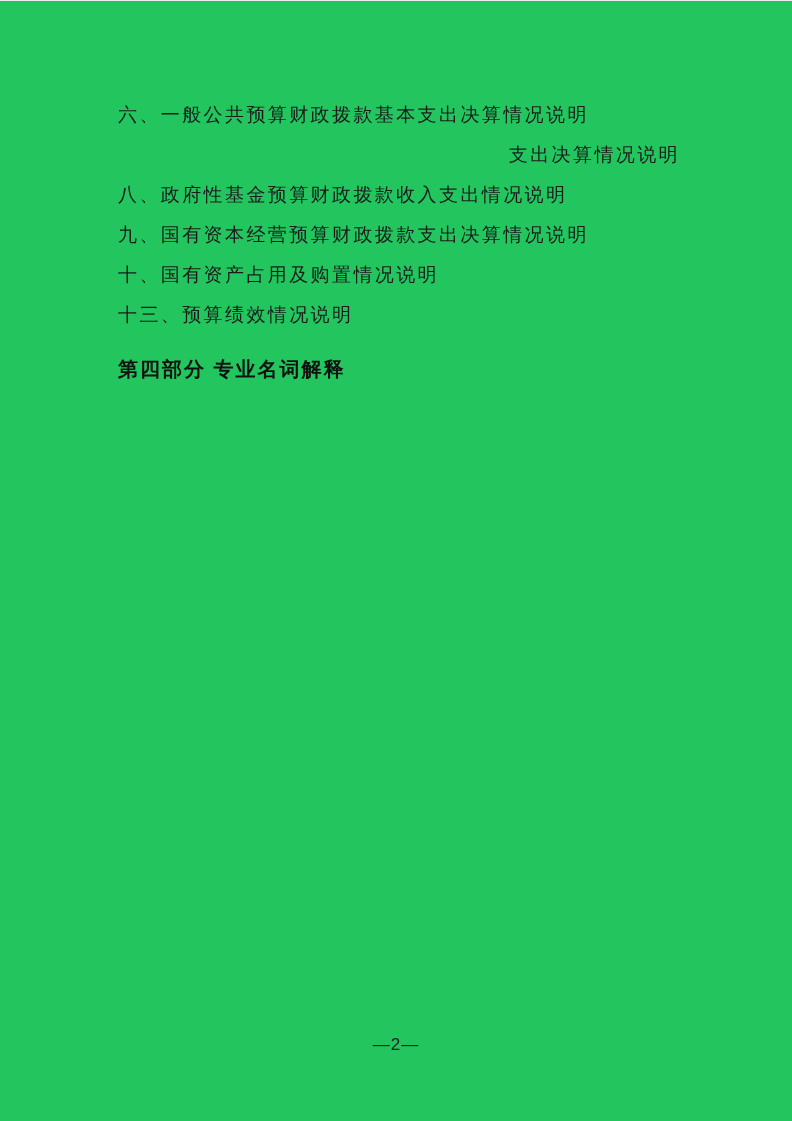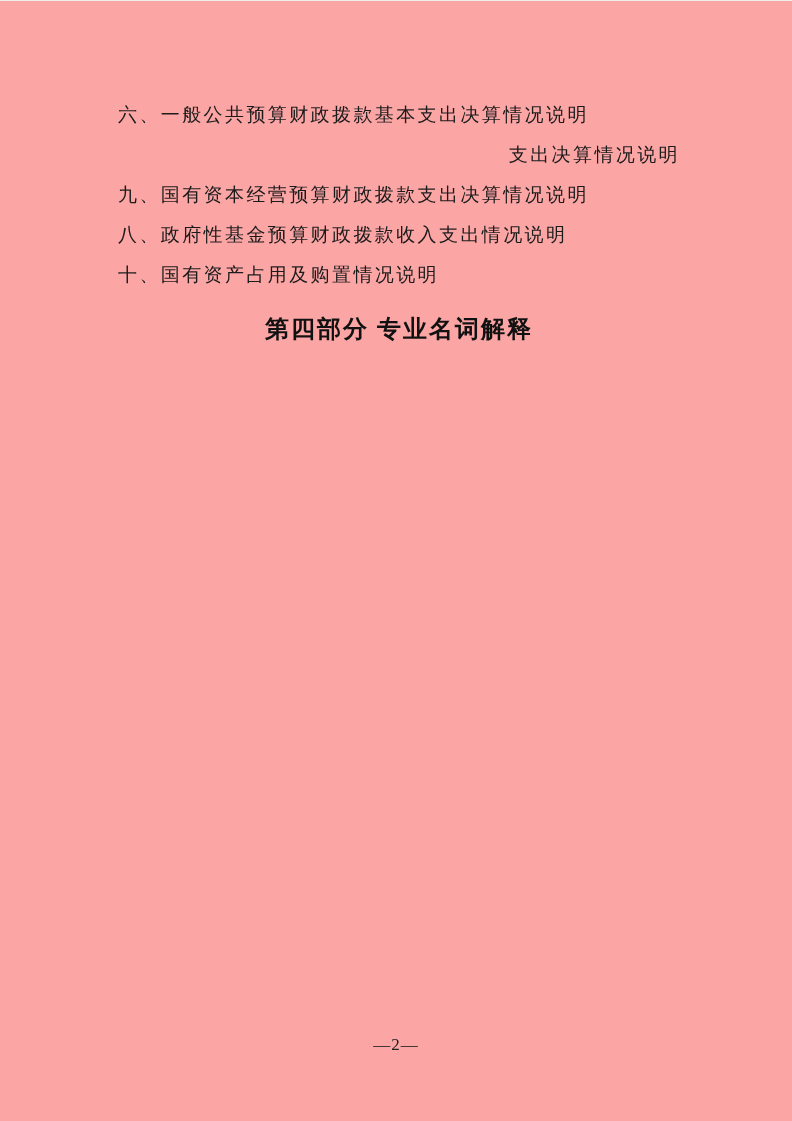--- a/index.html
+++ b/index.html
@@ -4,24 +4,24 @@
 <style>
   html, body {
     margin: 0;
     padding: 0;
     background: #ffffff;
   }
   .page {
     position: relative;
     width: 792px;
     height: 1121px;
-    background: #fca5a5;
+    background: #22c55e;
     border-top: 1px solid #ededed;
     overflow: hidden;
-    font-family: Liberation Serif, serif;
+    font-family: Liberation Sans, sans-serif;
     color: #1b1b1b;
   }
   .content {
     position: absolute;
     left: 118px;
     top: 94px;
     width: 562px;
   }
   .toc-line {
     margin: 0;
@@ -30,25 +30,25 @@
     letter-spacing: 2.4px;
     white-space: nowrap;
     color: #1b1b1b;
   }
   .toc-line.indent {
     text-indent: 38px;
     text-align: right;
   }
   .section-heading {
     margin: 14px 0 0 0;
-    font-size: 24px;
+    font-size: 20px;
     font-weight: bold;
     line-height: 40px;
     letter-spacing: 2px;
-    text-align: center;
+    text-align: left;
     white-space: nowrap;
     color: #111111;
   }
   .page-number {
     position: absolute;
     top: 1034px;
     left: 0;
     width: 100%;
     text-align: center;
     font-size: 17px;
@@ -56,19 +56,20 @@
     color: #222222;
   }
 </style>
 </head>
 <body>
 
 <div class="page">
   <div class="content">
     <p class="toc-line">六、一般公共预算财政拨款基本支出决算情况说明</p>
     <p class="toc-line indent">支出决算情况说明</p>
+    <p class="toc-line">八、政府性基金预算财政拨款收入支出情况说明</p>
     <p class="toc-line">九、国有资本经营预算财政拨款支出决算情况说明</p>
-    <p class="toc-line">八、政府性基金预算财政拨款收入支出情况说明</p>
     <p class="toc-line">十、国有资产占用及购置情况说明</p>
+    <p class="toc-line">十三、预算绩效情况说明</p>
     <h2 class="section-heading">第四部分 专业名词解释</h2>
   </div>
   <div class="page-number">—2—</div>
 </div>
 
 </body></html>

